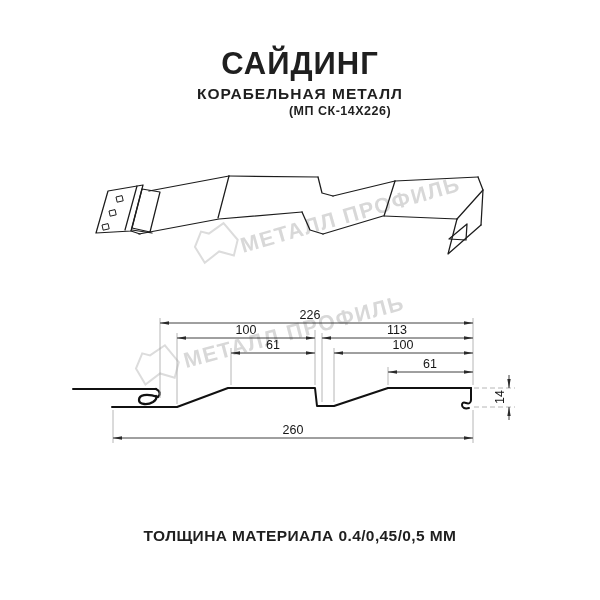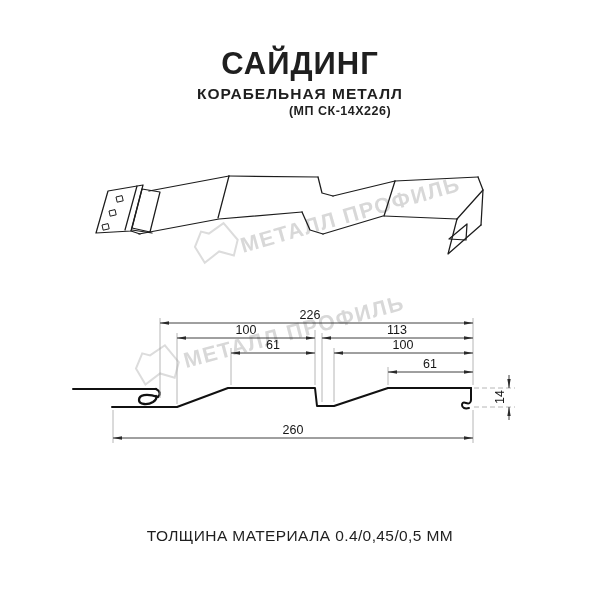--- a/index.html
+++ b/index.html
@@ -4,21 +4,21 @@
 <style>
   html,body{margin:0;padding:0;}
   body{
     width:600px;height:600px;position:relative;background:#ffffff;
     font-family:"Liberation Sans", sans-serif;overflow:hidden;
   }
   .abs{position:absolute;left:0;width:600px;text-align:center;color:#1f1f1f;}
   .title{top:46px;font-size:31px;font-weight:800;letter-spacing:1px;}
   .subtitle{top:85px;font-size:15.5px;font-weight:700;letter-spacing:1px;}
   .code{top:104px;font-size:12.5px;font-weight:700;letter-spacing:.5px;padding-left:40px;}
-  .footer{top:527px;font-size:15.5px;font-weight:400;letter-spacing:.4px;}
+  .footer{top:527px;font-size:15.5px;font-weight:700;letter-spacing:.4px;}
   svg{position:absolute;top:0;left:0;}
   .ext{stroke:#a3a3a3;stroke-width:.8;}
   .dim{stroke:#2a2a2a;stroke-width:.9;}
   .dimarrow{fill:#2a2a2a;stroke:none;}
   .dimtxt{font-family:"Liberation Sans",sans-serif;font-size:12.5px;fill:#161616;}
   .prof{stroke:#111;stroke-width:2;fill:none;stroke-linejoin:round;stroke-linecap:round;}
   .hook{stroke:#111;stroke-width:2.3;fill:none;stroke-linejoin:round;stroke-linecap:round;}
   .draw3d{stroke:#1c1c1c;stroke-width:1.25;fill:none;stroke-linejoin:round;stroke-linecap:round;}
   .hole{stroke:#1c1c1c;stroke-width:1;fill:none;}
   .wmtxt{font-family:"Liberation Sans",sans-serif;font-size:21.5px;font-weight:700;letter-spacing:1.5px;}

